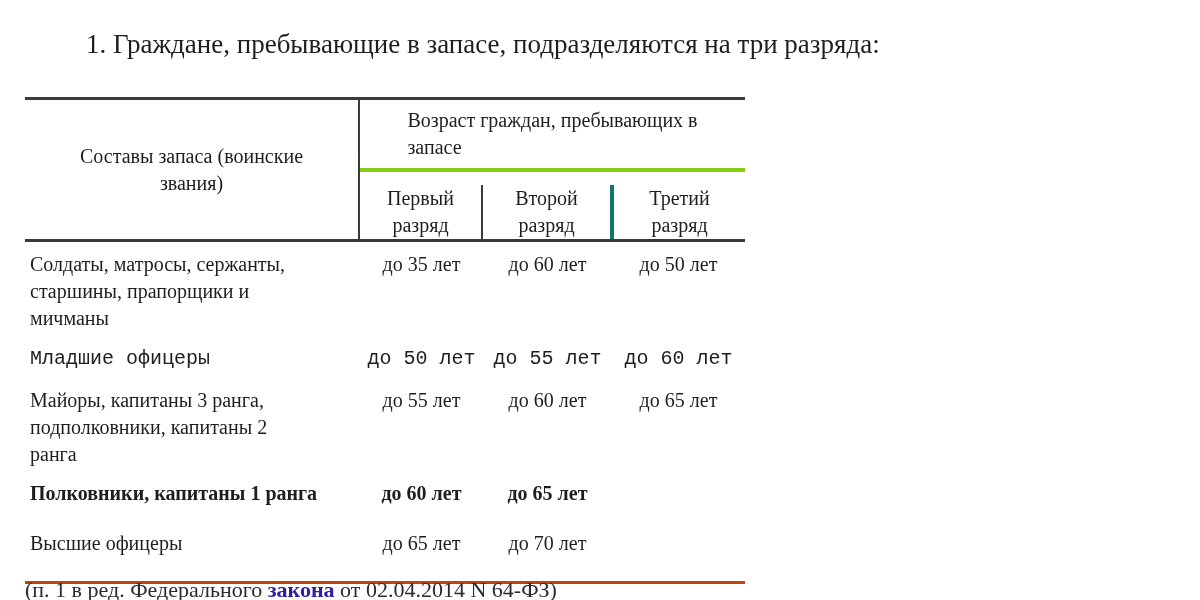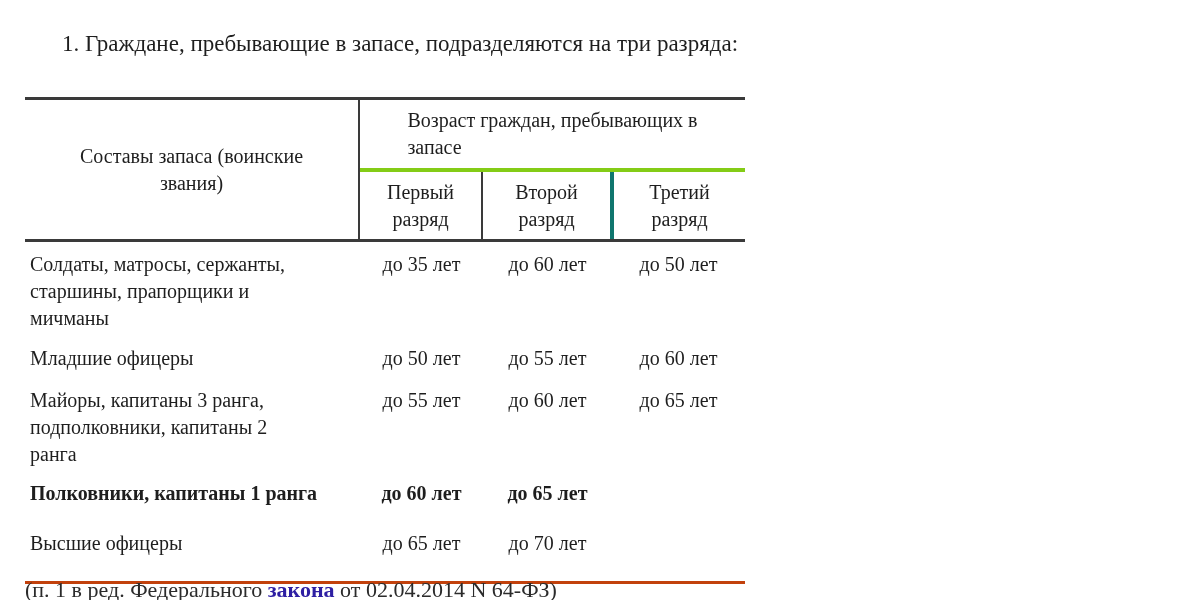--- a/index.html
+++ b/index.html
@@ -2,42 +2,42 @@
 <html><head>
 <meta charset="utf-8">
 <style>
   html,body{margin:0;padding:0;}
   .doc{
     position:relative;width:1200px;height:600px;overflow:hidden;
     background:#ffffff;color:#1e1e1e;
     font-family:"Liberation Serif","DejaVu Serif",serif;
   }
   .title{
-    position:absolute;left:62px;top:30px;
-    font-size:23px;line-height:28px;white-space:nowrap;
+    position:absolute;left:86px;top:30px;
+    font-size:27px;line-height:28px;white-space:nowrap;
   }
   .tbl{position:absolute;left:25px;top:97px;width:720px;font-size:20px;line-height:27px;}
   .thead{display:flex;border-top:3px solid #3a3a3a;border-bottom:3px solid #3a3a3a;height:139px;box-sizing:content-box;}
   .th-left{
     width:333px;border-right:2px solid #3a3a3a;
     display:flex;align-items:center;justify-content:center;text-align:center;
   }
   .th-right{width:385px;display:flex;flex-direction:column;}
   .th-age{
     height:68px;border-bottom:4px solid #84cc16;box-sizing:content-box;
     display:flex;align-items:center;justify-content:center;text-align:left;
   }
-  .th-subs{flex:1;display:flex;}
+  .th-subs{flex:1;display:flex;align-items:flex-end;}
   .th-sub{display:flex;align-items:center;justify-content:center;text-align:center;}
   .th-sub.s1{width:121px;border-right:2px solid #3a3a3a;}
   .th-sub.s2{width:127px;border-right:4px solid #0f766e;}
   .th-sub.s3{flex:1;}
   .tbody{height:330px;border-bottom:3px solid #c2410c;padding-top:9px;box-sizing:content-box;}
   .trow{display:flex;align-items:flex-start;}
-  .trow.r2{margin-top:13px;}
+  .trow.r2{margin-top:13px;font-family:Liberation Mono, monospace;}
   .trow.r3{margin-top:15px;}
   .trow.r4{margin-top:12px;font-weight:bold;}
   .trow.r5{margin-top:23px;}
   .c1{width:335px;box-sizing:border-box;padding-left:5px;padding-right:30px;}
   .c2{width:123px;text-align:center;}
   .c3{width:129px;text-align:center;}
   .c4{width:133px;text-align:center;}
   .prewrap{white-space:pre-line;}
   .footnote{
     position:absolute;left:25px;top:578px;

